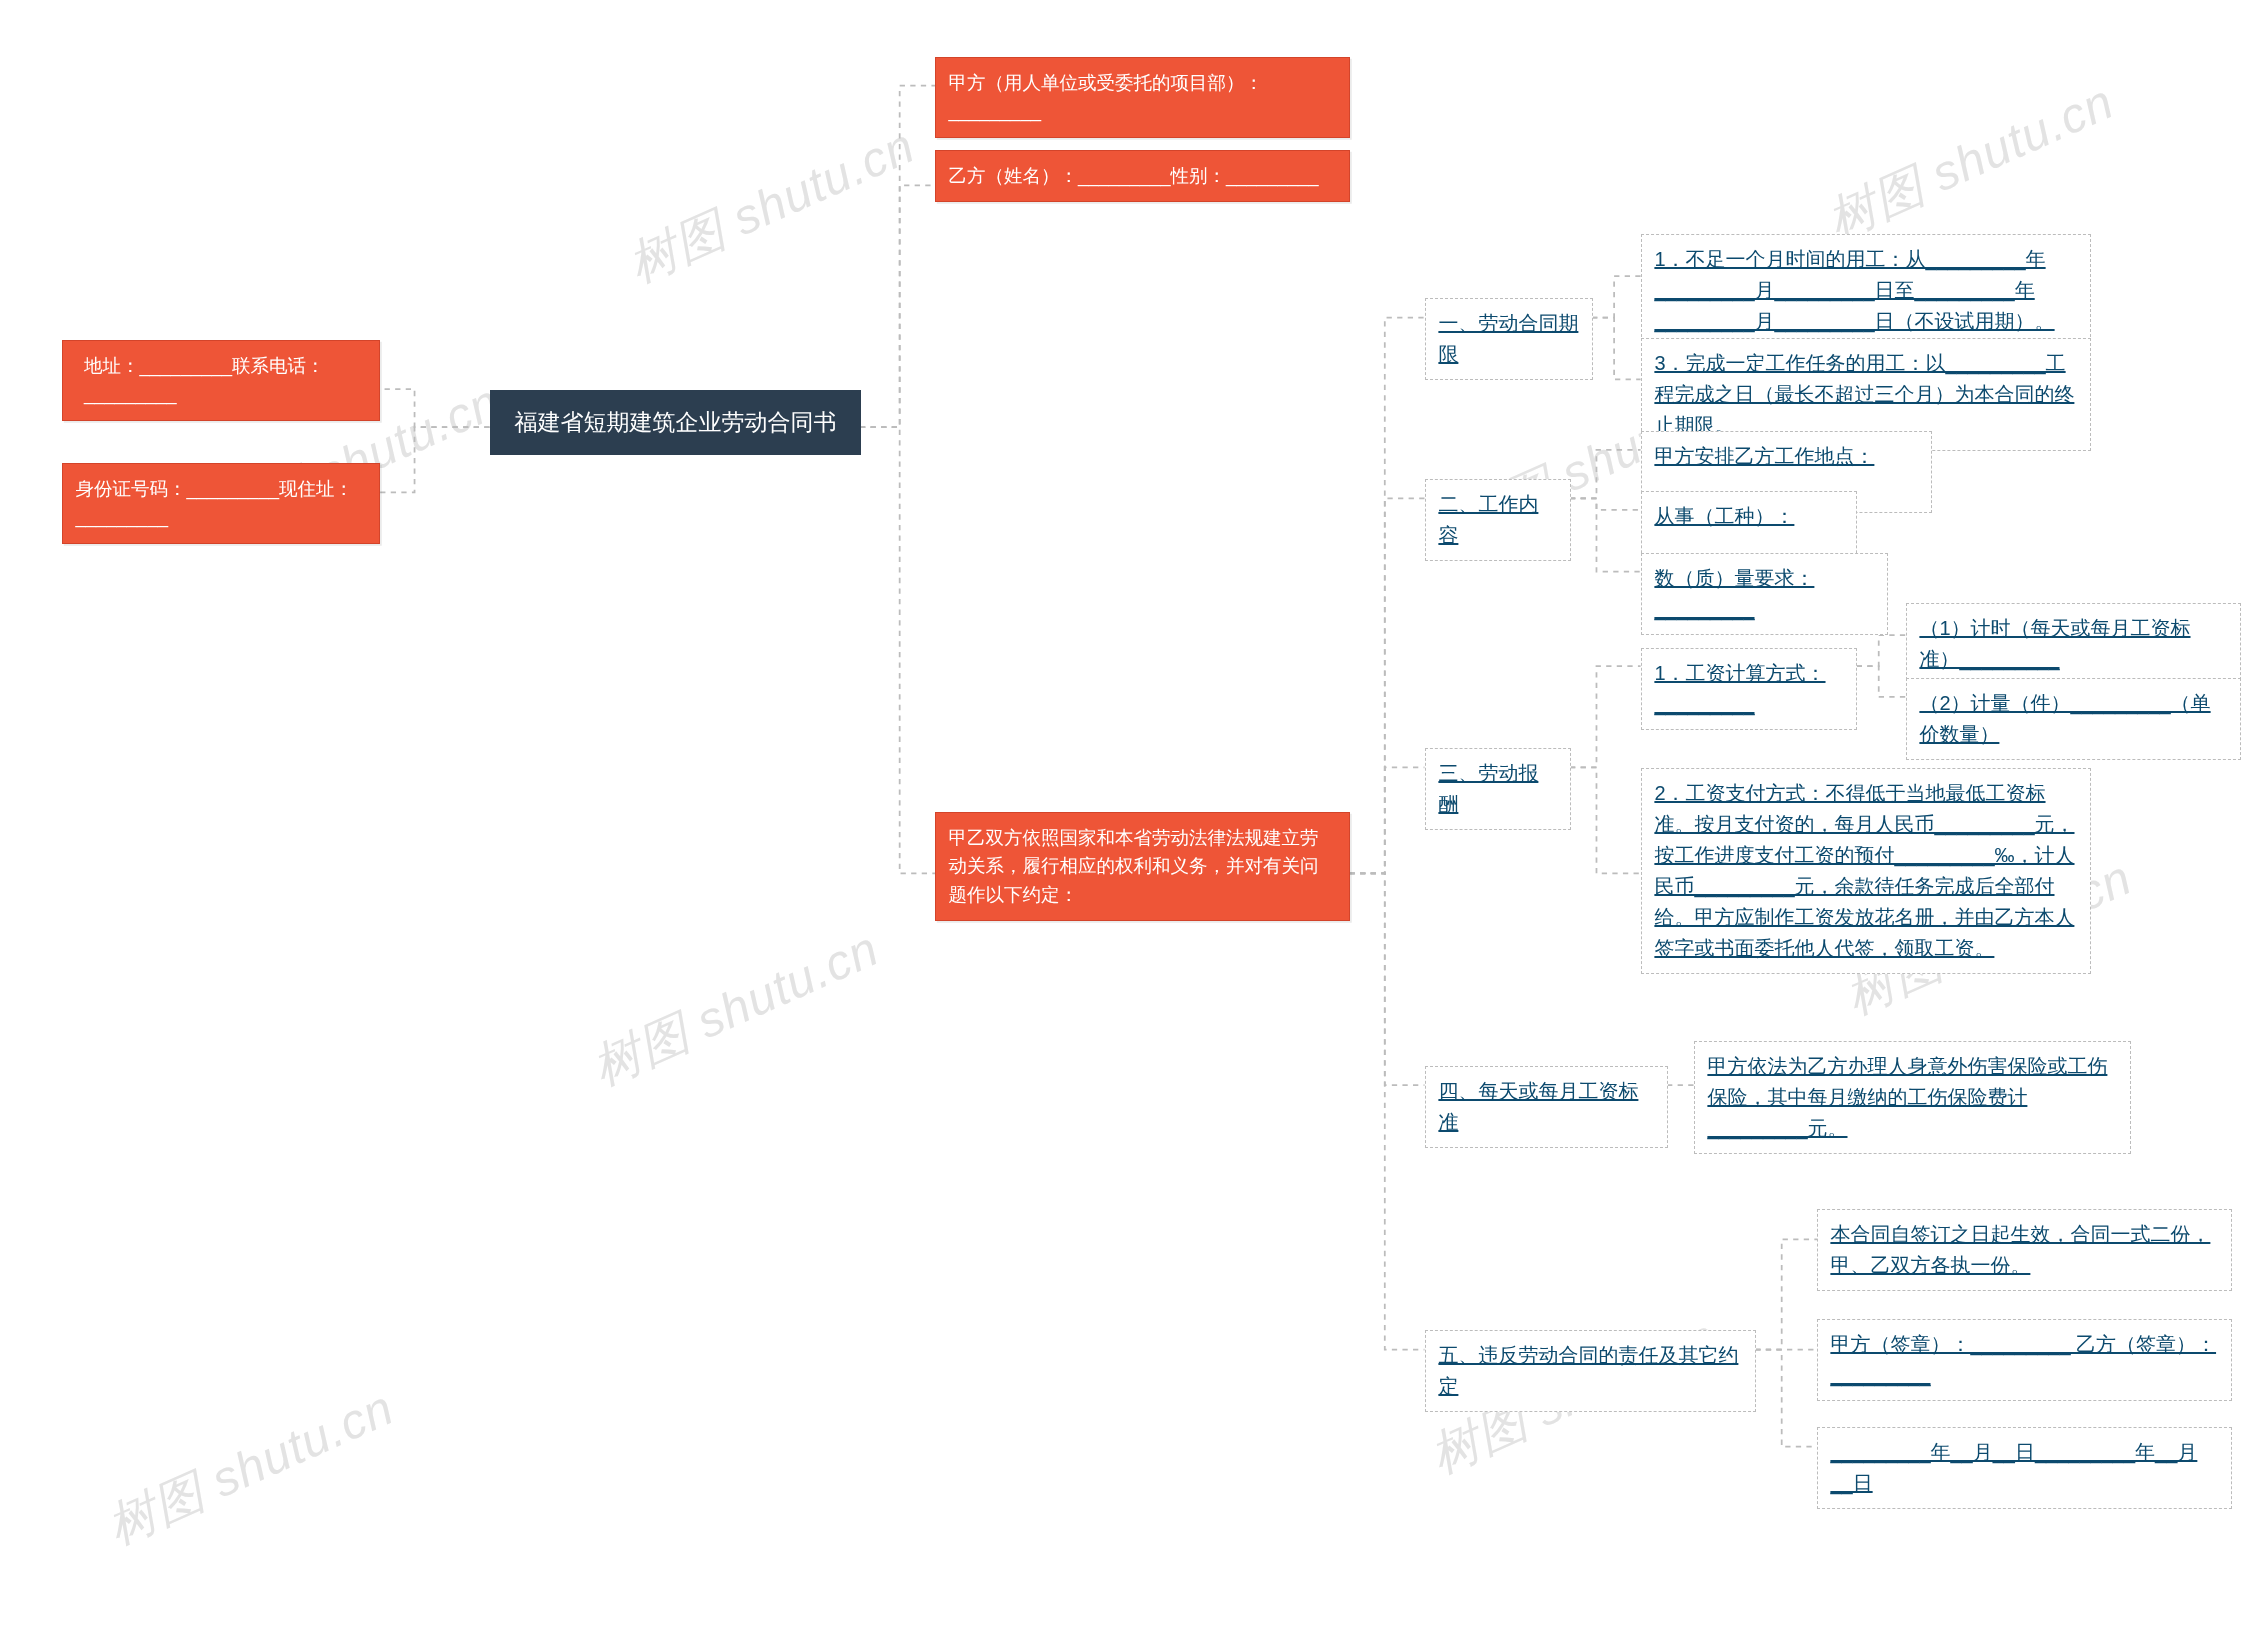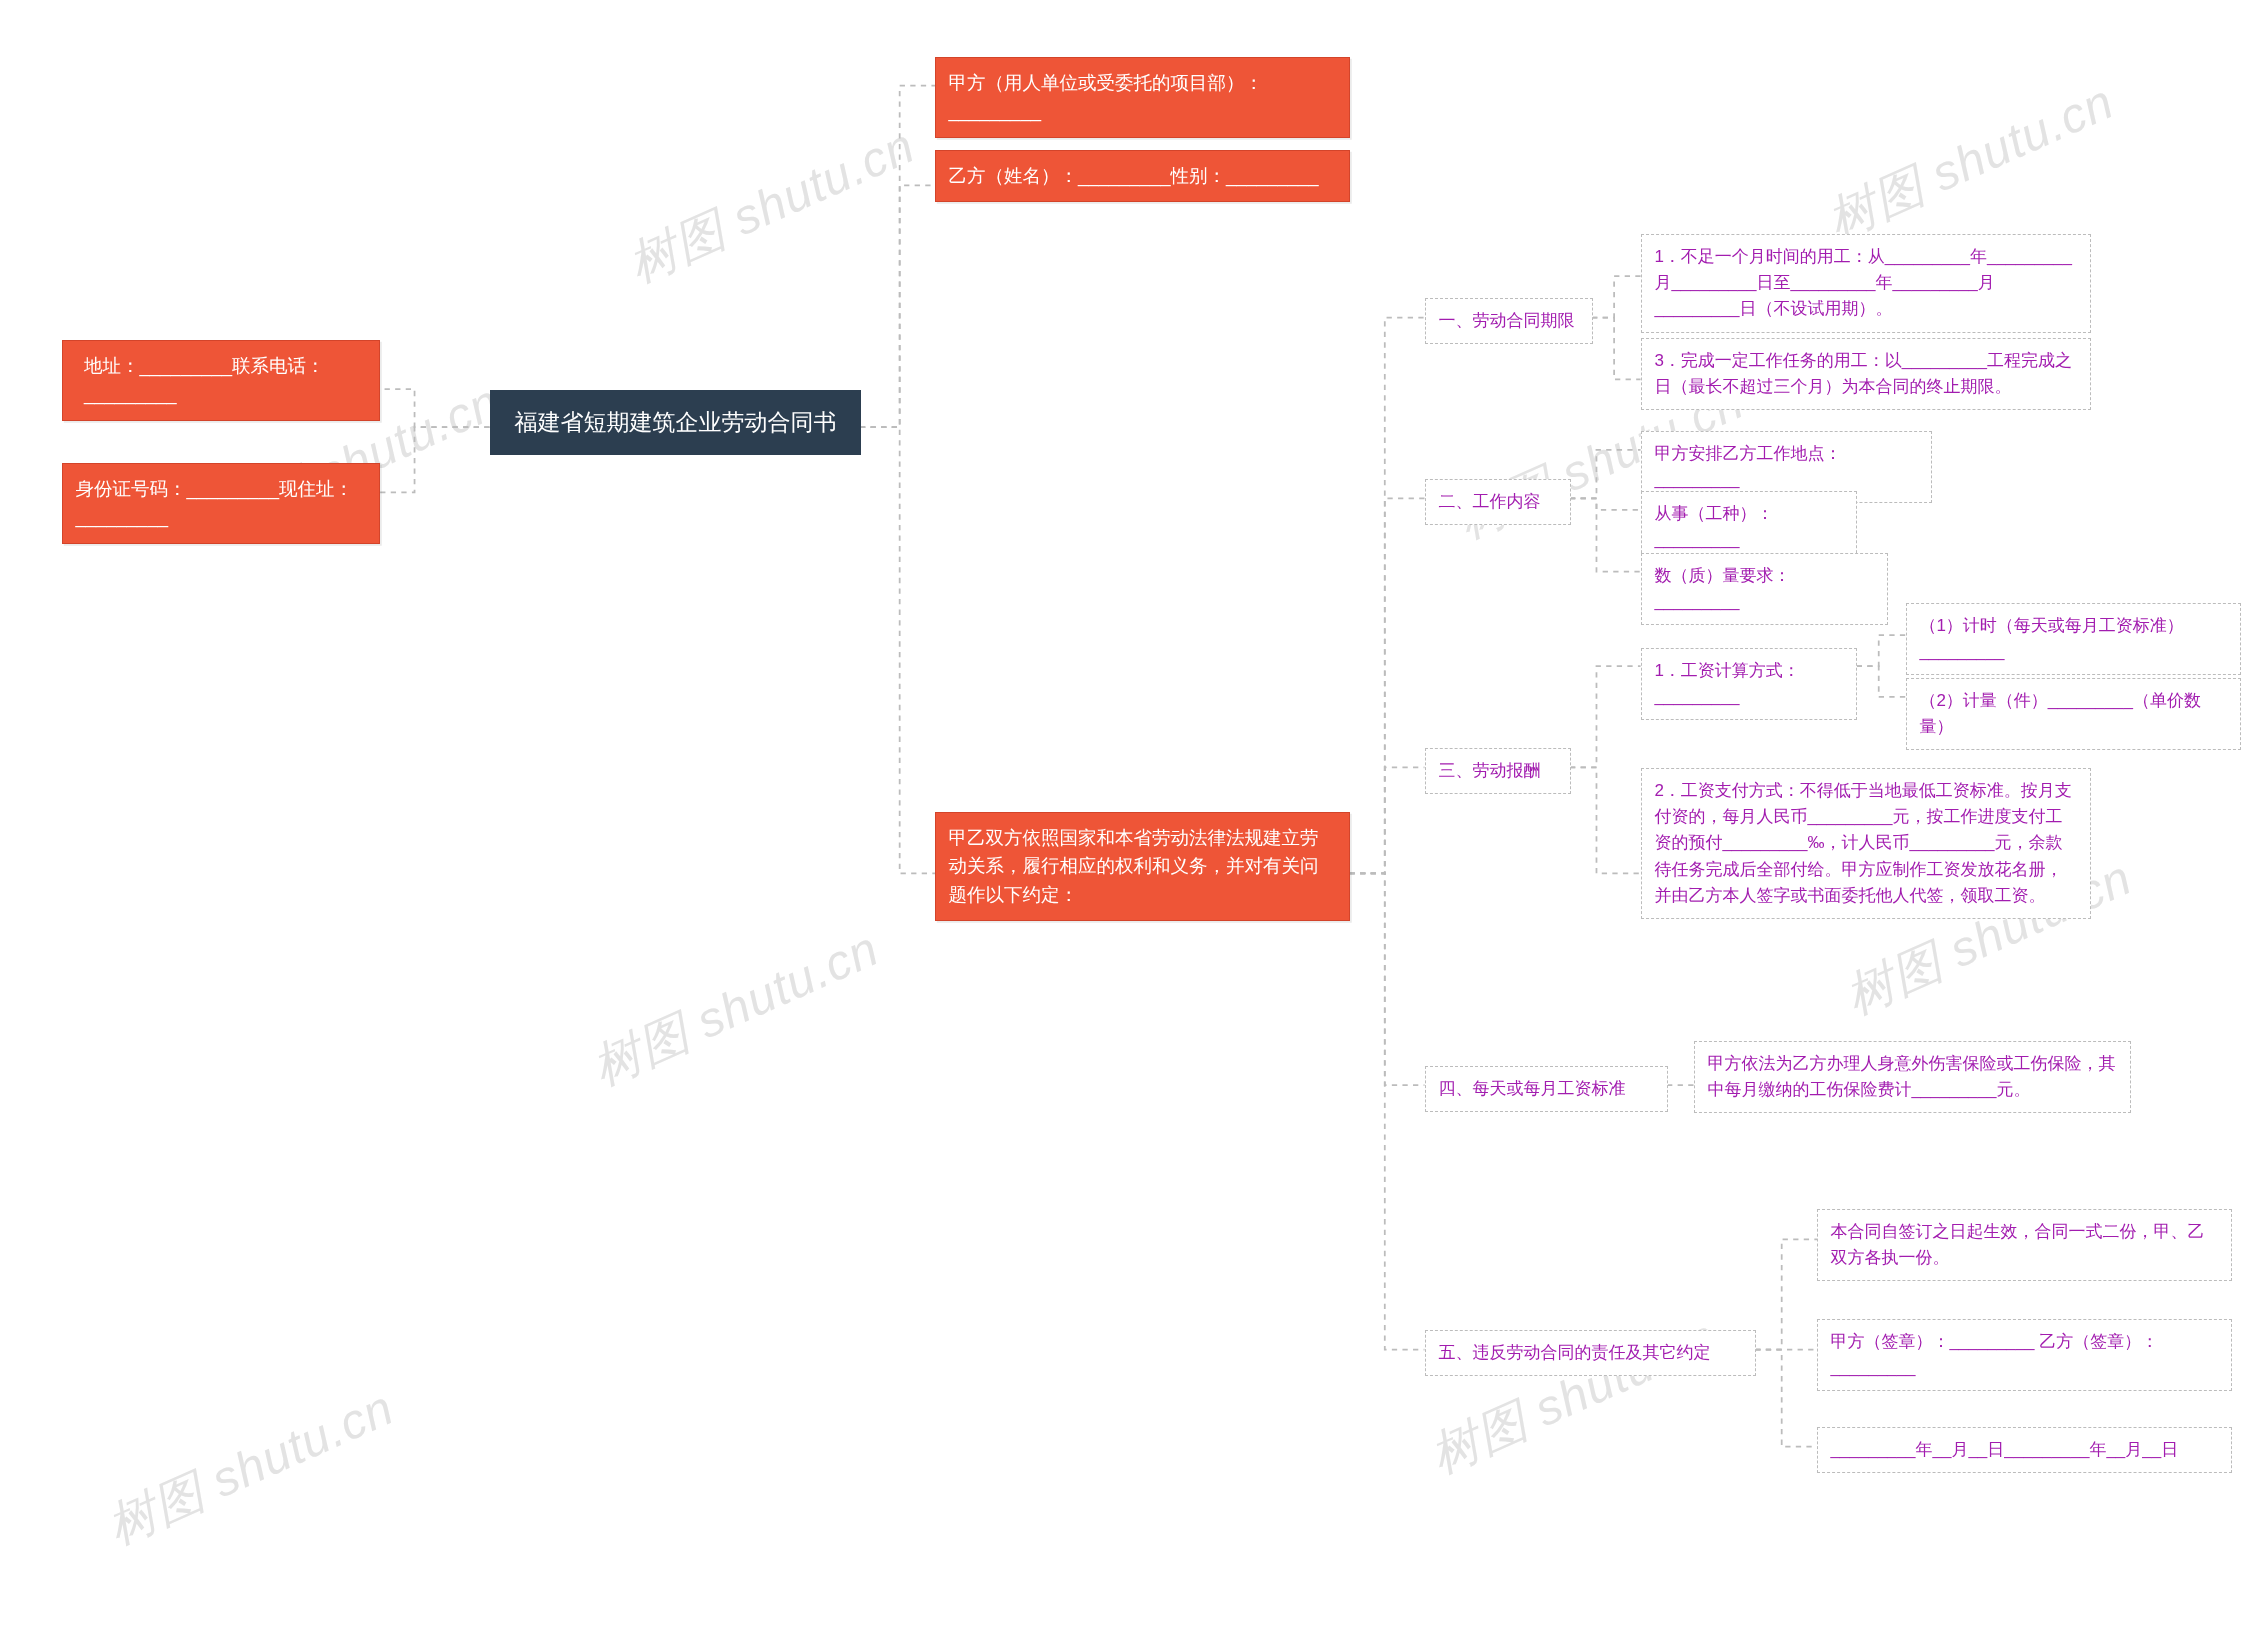--- a/index.html
+++ b/index.html
@@ -28,25 +28,26 @@
     background: #ee5537;
     color: #ffffff;
     font-size: 18.5px;
     line-height: 1.55;
     padding: 10.6px 12.4px;
     border: 0.9px solid #d3442a;
     box-shadow: 1.8px 1.8px 0 rgba(0,0,0,0.08);
   }
   .dash {
     background: #ffffff;
-    color: #a21caf;
-    font-size: 17px;
+    color: #0c4a6e;
+    font-size: 20px;
     line-height: 1.55;
     padding: 8.8px 12.4px;
     border: 1.8px dashed #bcbcbc;
+    text-decoration: underline;
   }
   .wm {
     position: absolute;
     color: #d8d8d8;
     font-size: 49px;
     font-style: italic;
     letter-spacing: 0.9px;
     transform: rotate(-24deg);
     transform-origin: left top;
     white-space: nowrap;

